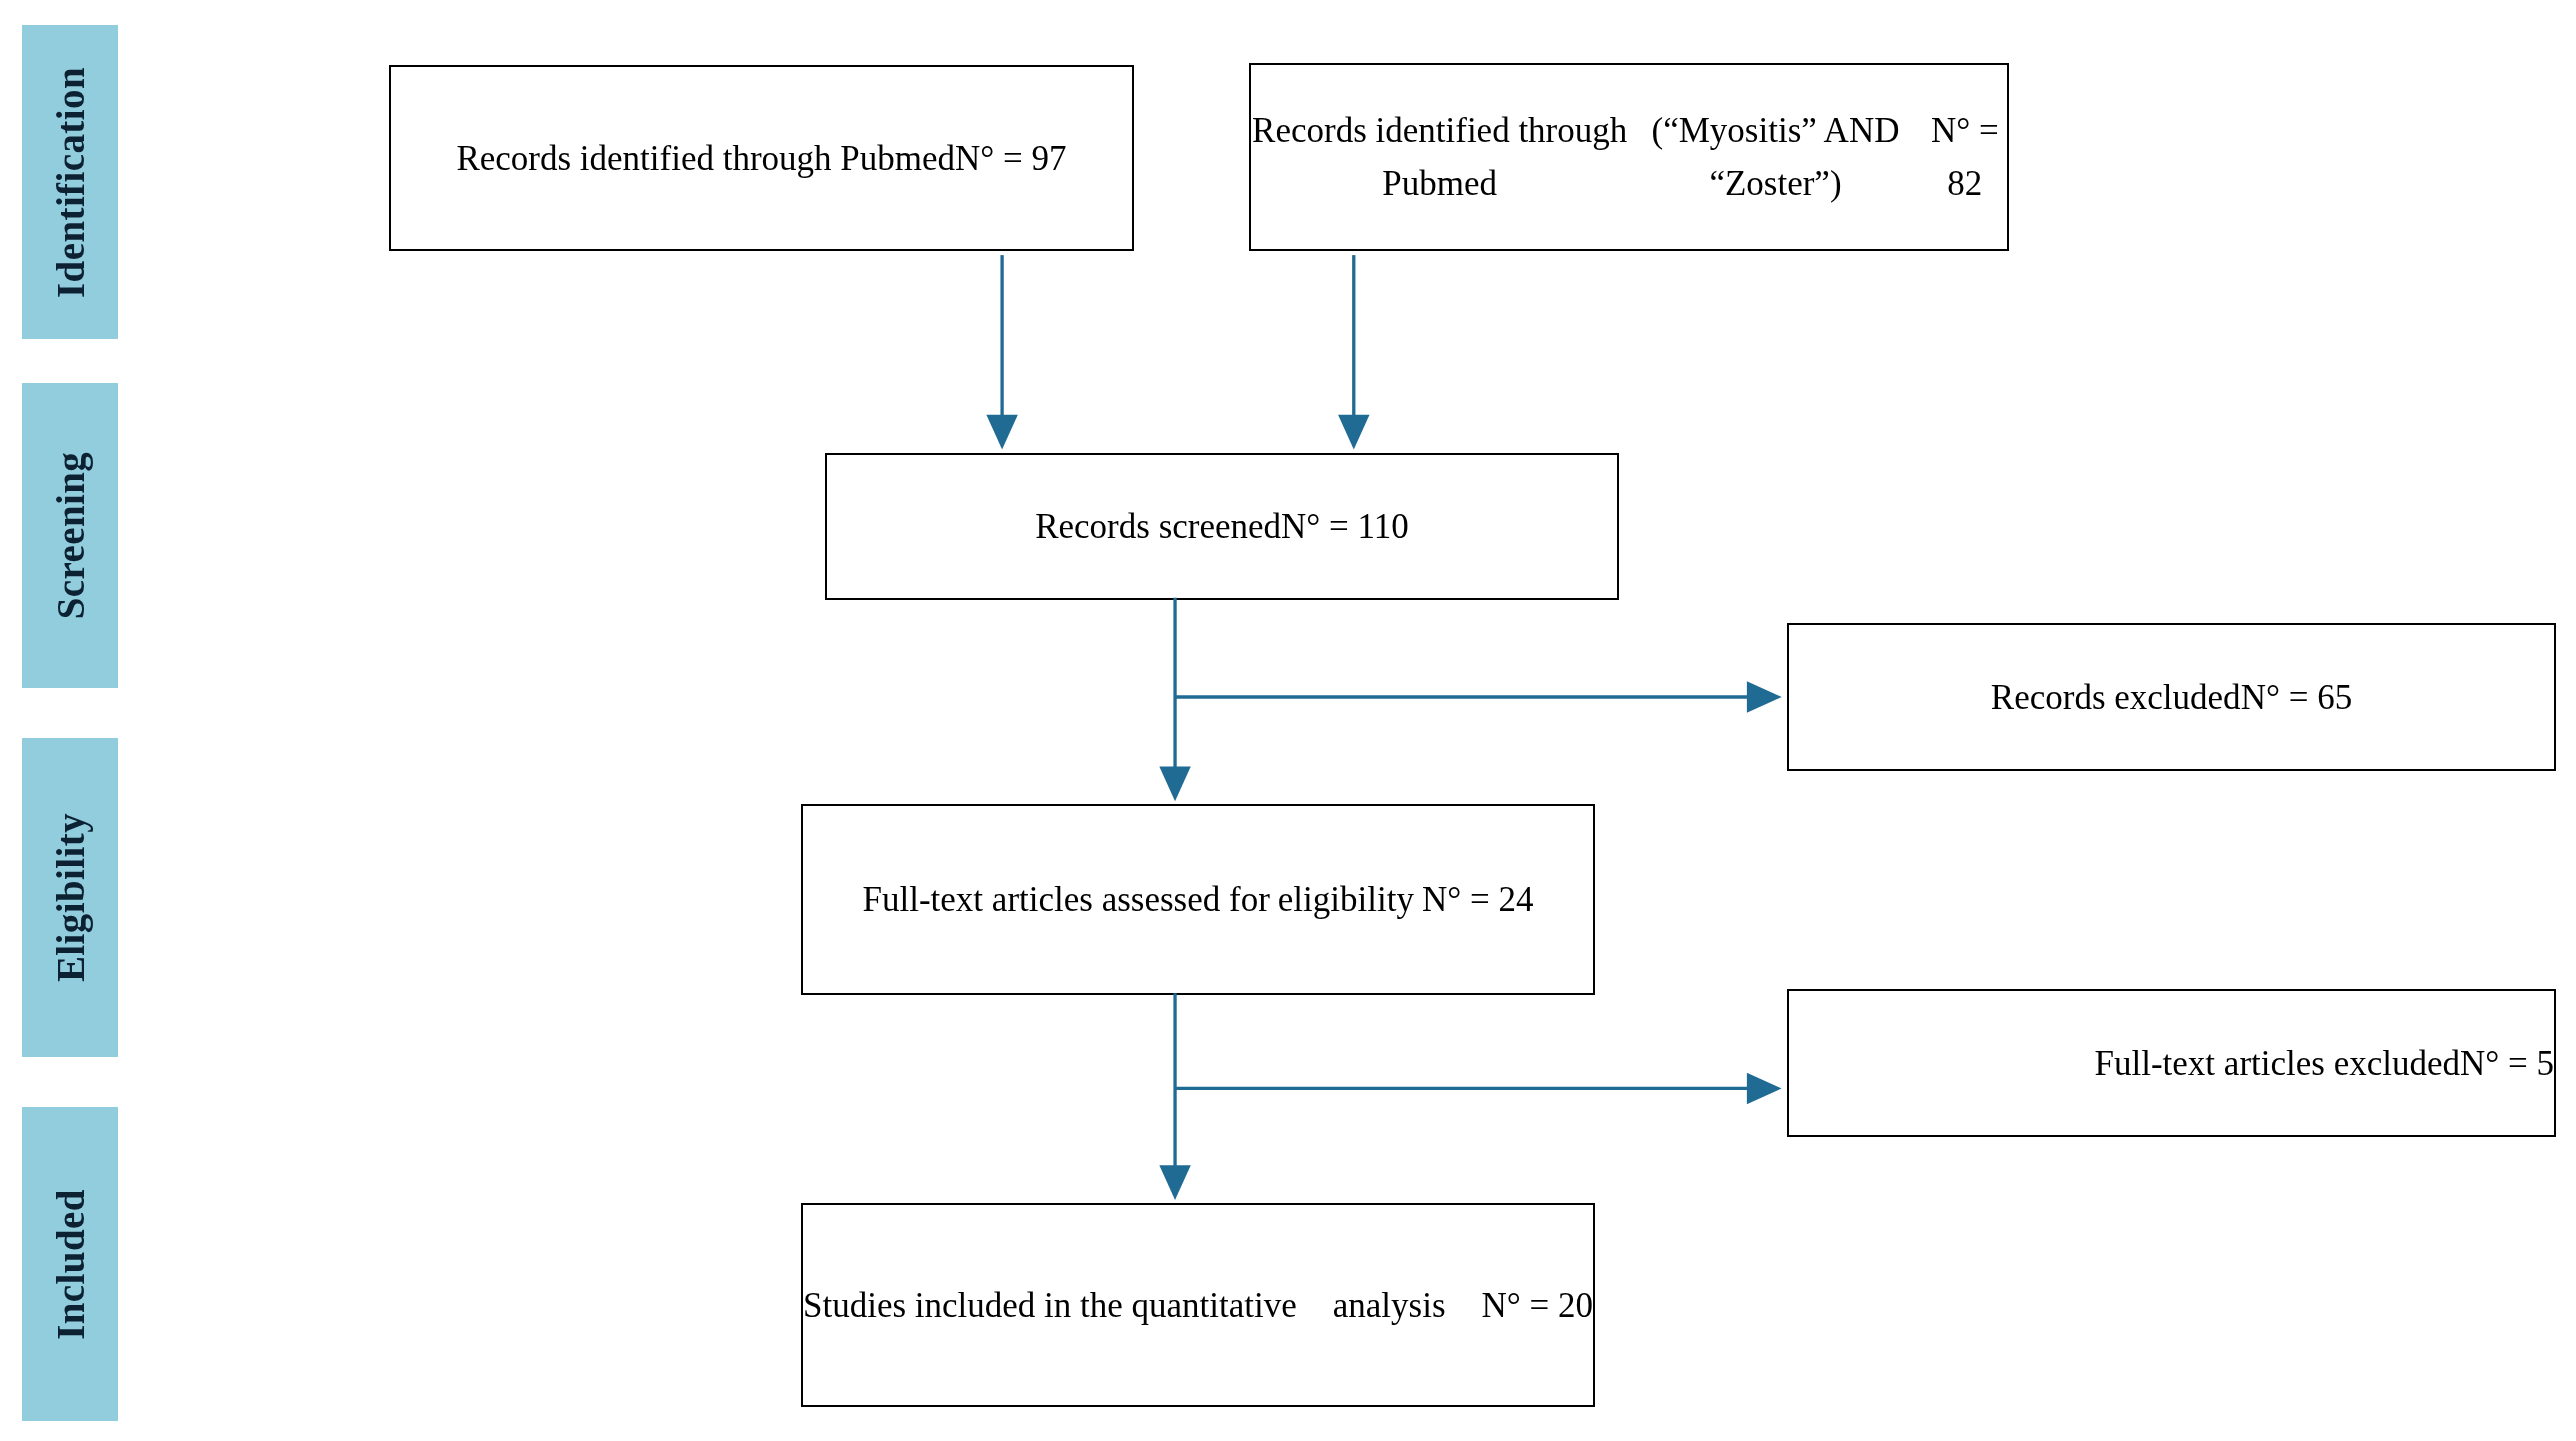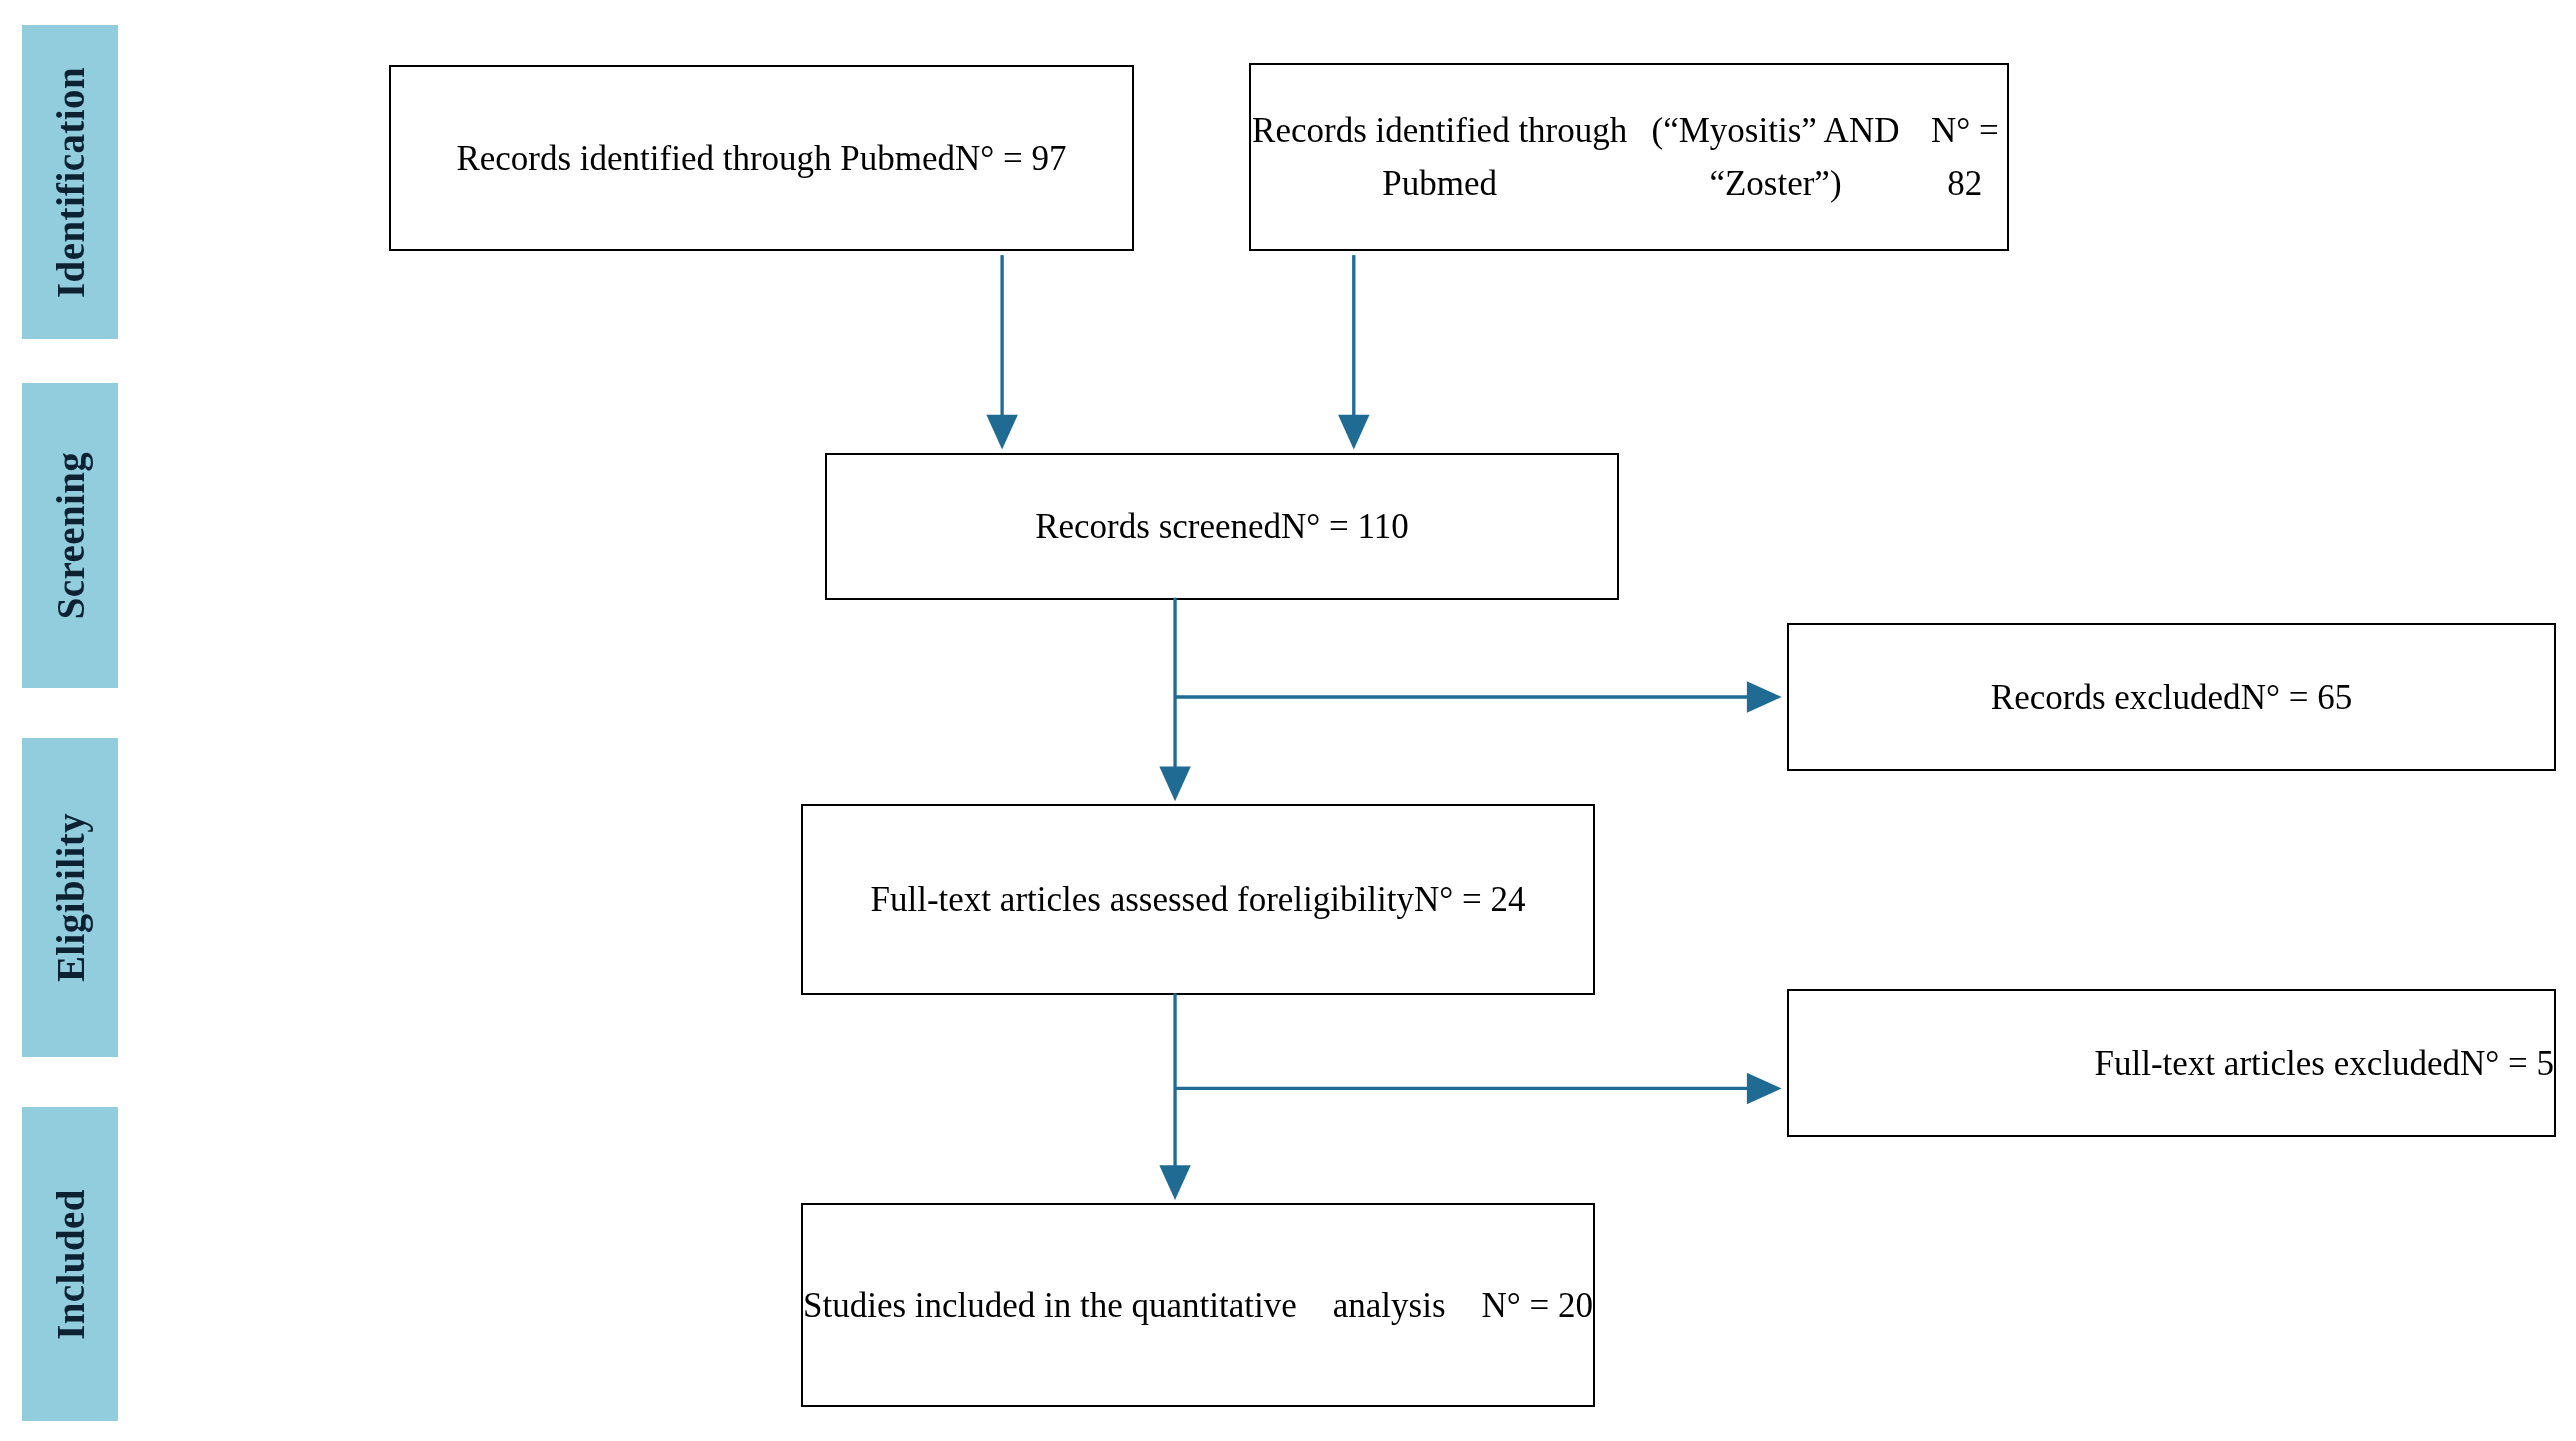--- a/index.html
+++ b/index.html
@@ -43,21 +43,21 @@
   }
   #stage-identification { top: 25px;  height: 314px; }
   #stage-screening      { top: 383px; height: 305px; }
   #stage-eligibility    { top: 738px; height: 319px; }
   #stage-included       { top: 1107px;height: 314px; }
 
   #box-herpes            { left: 389px;  top: 65px;   width: 741px; height: 182px; }
   #box-zoster            { left: 1249px; top: 63px;   width: 756px; height: 184px; }
   #box-screened          { left: 801px;  top: 453px;  width: 790px; height: 143px; margin-left: 24px; }
   #box-excluded          { left: 1787px; top: 623px;  width: 765px; height: 144px; align-items: center; }
-  #box-fulltext          { left: 801px;  top: 804px;  width: 790px; height: 187px; }
+  #box-fulltext          { left: 801px;  top: 804px;  width: 790px; height: 187px; gap: 8px; }
   #box-fulltext-excluded { left: 1787px; top: 989px; width: 765px; height: 144px; justify-content: flex-end; }
   #box-included          { left: 801px;  top: 1203px; width: 790px; height: 200px; justify-content: space-between; }
 
   #arrow-layer {
     position: absolute;
     left: 0; top: 0;
     width: 2576px;
     height: 1442px;
     pointer-events: none;
   }

